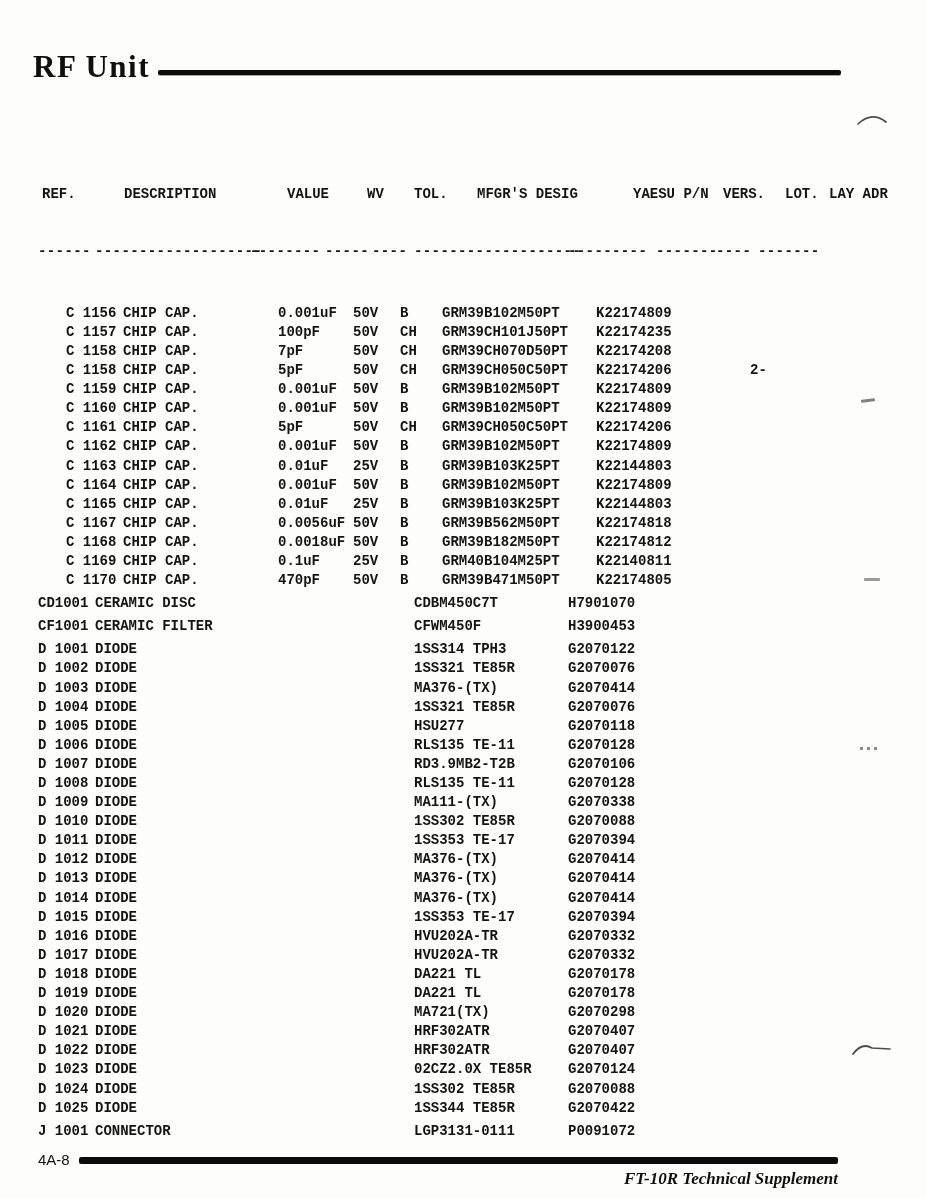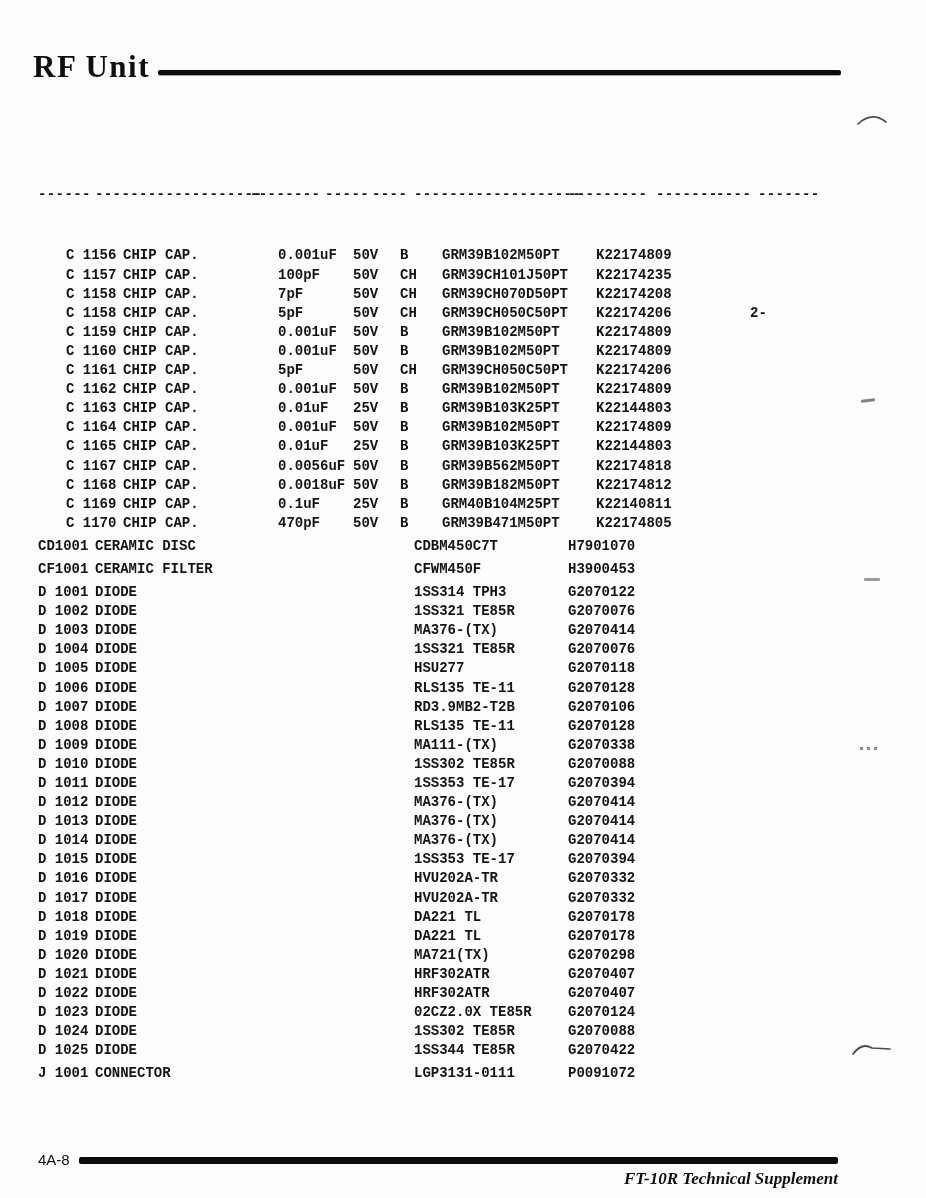--- a/index.html
+++ b/index.html
@@ -62,20 +62,32 @@
 </style>
 </head>
 <body>
 
 <div class="page">
 
   <h1 class="doc-title">RF Unit</h1>
   <div class="title-rule"></div>
 
   <div class="parts-table">
+    <div class="row header-row">
+      <span class="c0 h0">REF.</span>
+      <span class="c1 h1">DESCRIPTION</span>
+      <span class="c2 h2">VALUE</span>
+      <span class="c3 h3">WV</span>
+      <span class="c4 h4">TOL.</span>
+      <span class="c5 h5">MFGR'S DESIG</span>
+      <span class="c6 h6">YAESU P/N</span>
+      <span class="c7 h7">VERS.</span>
+      <span class="c8 h8">LOT.</span>
+      <span class="c9 h9">LAY ADR</span>
+    </div>
     <div class="row sep-row">
       <span class="c0">------</span>
       <span class="c1">-------------------</span>
       <span class="c2">--------</span>
       <span class="c3">-----</span>
       <span class="c4">----</span>
       <span class="c5">-------------------</span>
       <span class="c6">---------</span>
       <span class="c7">-------</span>
       <span class="c8">----</span>

